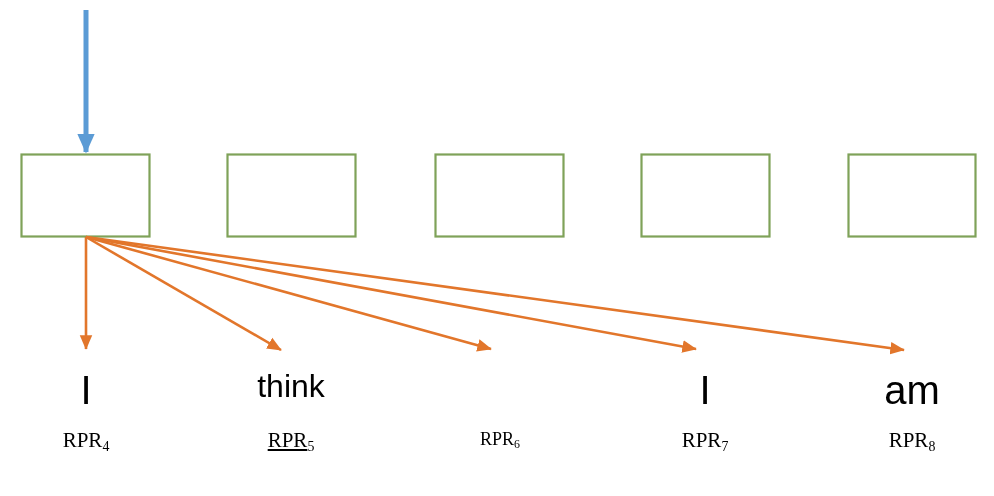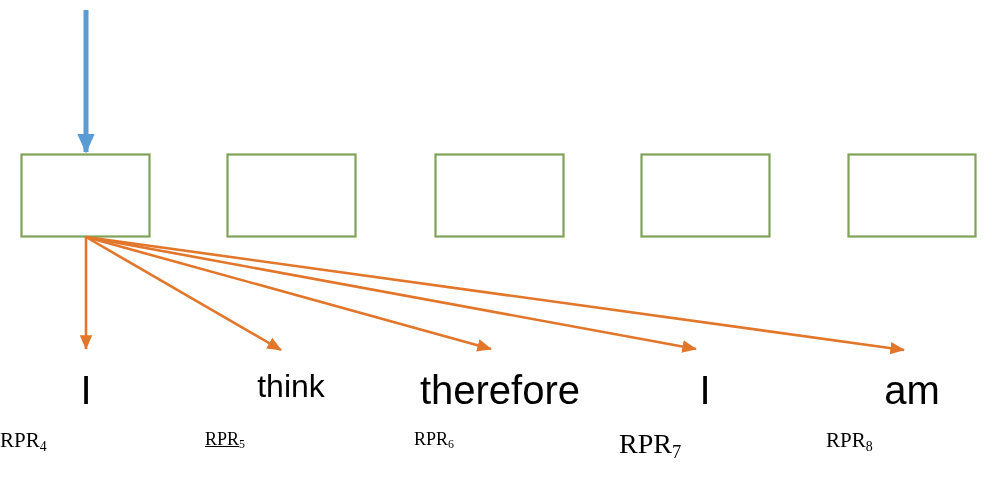--- a/index.html
+++ b/index.html
@@ -29,20 +29,21 @@
     position: absolute;
     text-align: center;
     font-family: "Liberation Sans", sans-serif;
     font-weight: 400;
     color: #000000;
     white-space: nowrap;
     line-height: 1;
   }
   .rpr-label {
     position: absolute;
+    text-align: center;
     font-family: "Liberation Serif", serif;
     font-weight: 400;
     color: #000000;
     white-space: nowrap;
     line-height: 1;
   }
   .rpr-label sub {
     font-size: 0.66em;
     vertical-align: baseline;
     position: relative;
@@ -79,33 +80,32 @@
       <line x1="86" y1="237" x2="86" y2="349" stroke="#E2762B" stroke-width="2.6" marker-end="url(#arrow-orange)"></line>
       <line x1="86" y1="237" x2="281" y2="350" stroke="#E2762B" stroke-width="2.6" marker-end="url(#arrow-orange)"></line>
       <line x1="86" y1="237" x2="491" y2="349" stroke="#E2762B" stroke-width="2.6" marker-end="url(#arrow-orange)"></line>
       <line x1="86" y1="237" x2="696" y2="349" stroke="#E2762B" stroke-width="2.6" marker-end="url(#arrow-orange)"></line>
       <line x1="86" y1="237" x2="904" y2="350" stroke="#E2762B" stroke-width="2.6" marker-end="url(#arrow-orange)"></line>
     </g>
   </svg>
 
   <div class="word-label" style="left:0px; top:370px; width:172px; font-size:40px;">I</div>
   <div class="word-label" style="left:205px; top:370px; width:172px; font-size:32px;">think</div>
-  <div class="word-label" style="left:400px; top:370px; width:200px; font-size:40px;">therefore</div>
   <div class="word-label" style="left:619px; top:370px; width:172px; font-size:40px;">I</div>
   <div class="word-label" style="left:826px; top:370px; width:172px; font-size:40px;">am</div>
 
   <div class="rpr-label" style="left:0px; top:430px; width:172px; font-size:21px;">
     <span>RPR</span><sub>4</sub>
   </div>
-  <div class="rpr-label" style="left:205px; top:430px; width:172px; font-size:18px;text-decoration:underline;">
+  <div class="rpr-label" style="left:205px; top:430px; width:172px; font-size:21px;text-decoration:underline;">
     <span>RPR</span><sub>5</sub>
   </div>
   <div class="rpr-label" style="left:414px; top:430px; width:172px; font-size:18px;">
     <span>RPR</span><sub>6</sub>
   </div>
-  <div class="rpr-label" style="left:619px; top:430px; width:172px; font-size:28px;">
+  <div class="rpr-label" style="left:619px; top:430px; width:172px; font-size:21px;">
     <span>RPR</span><sub>7</sub>
   </div>
   <div class="rpr-label" style="left:826px; top:430px; width:172px; font-size:21px;">
     <span>RPR</span><sub>8</sub>
   </div>
 
 </div>
 
 </body></html>

